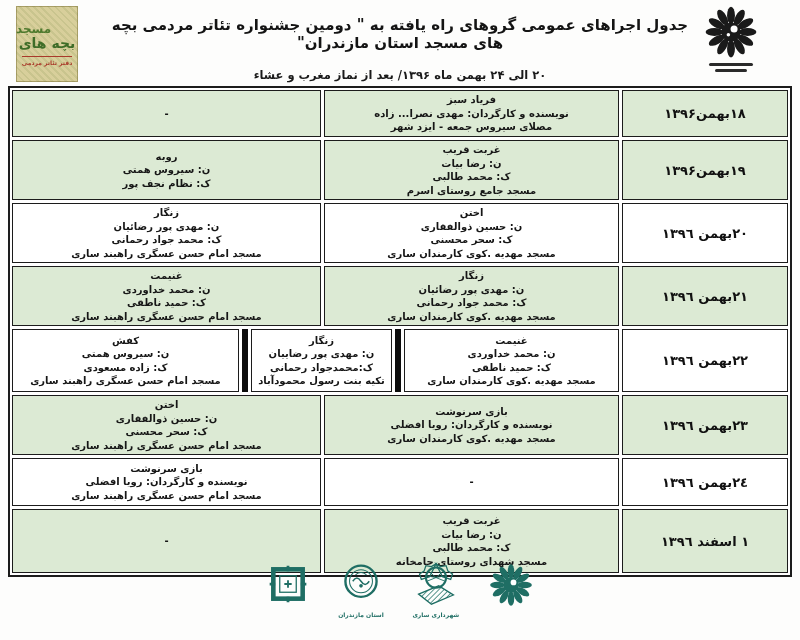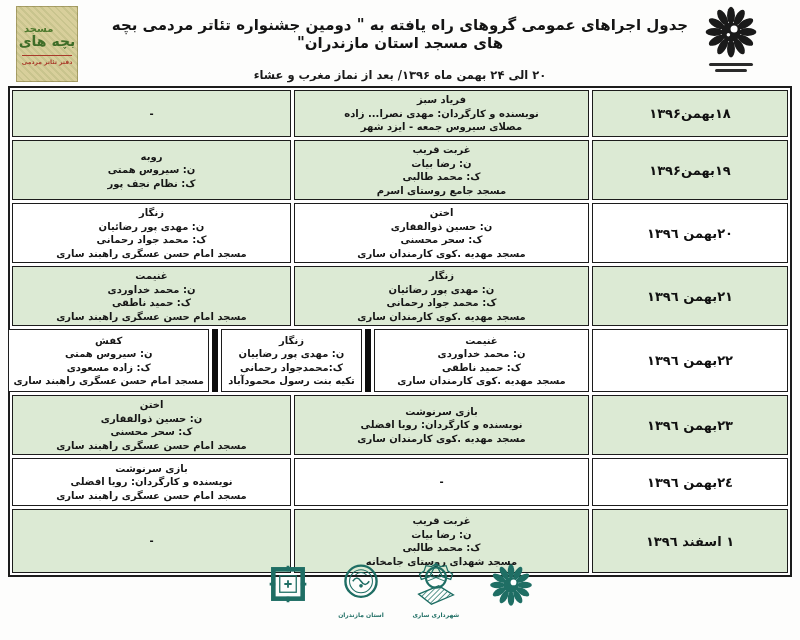--- a/index.html
+++ b/index.html
@@ -15,21 +15,21 @@
   .main-title{font-size:15px;font-weight:bold;color:#141414;letter-spacing:0;}
   .sub-title{margin-top:16px;font-size:11.5px;font-weight:bold;color:#1a1a1a;}
   
   .festival-logo{
     position:absolute;top:6px;left:16px;width:62px;height:76px;
     background:#d8cf9b;
     background-image:repeating-linear-gradient(45deg,rgba(110,130,60,.14) 0 2px,rgba(0,0,0,0) 2px 5px);
     display:flex;flex-direction:column;justify-content:center;align-items:center;
     text-align:center;box-shadow:inset 0 0 0 1px rgba(120,110,50,.5);
   }
-  .festival-logo .l1{font-size:10px;font-weight:bold;color:#4f7a2e;align-self:flex-end;margin-left:8px;margin-right:8px;}
+  .festival-logo .l1{font-size:12px;font-weight:bold;color:#4f7a2e;align-self:flex-end;margin-left:0;margin-right:8px;}
   .festival-logo .l2{font-size:14px;font-weight:bold;color:#3f6d28;line-height:1.1;}
   .festival-logo .l3{font-size:6px;font-weight:bold;color:#a93a2a;margin-top:5px;border-top:1px solid #a93a2a;padding-top:2px;}
   
   .emblem{position:absolute;top:4px;right:34px;width:70px;text-align:center;color:#1a1a1a;}
   .emblem svg{display:block;margin:0 auto;}
   .emblem .cap{width:44px;height:3px;background:#2a2a2a;border-radius:2px;margin:3px auto 0;}
   .emblem .cap.small{width:32px;height:2.5px;}
   
   .schedule-table{
     position:absolute;top:86px;right:8px;left:8px;
@@ -37,21 +37,21 @@
   }
   .row{display:flex;flex-direction:row;gap:3px;margin-bottom:3px;align-items:stretch;}
   .row:last-child{margin-bottom:0;}
   .cell{
     border:1.4px solid #1c1c1c;display:flex;flex-direction:column;
     justify-content:center;align-items:center;text-align:center;padding:2px 4px;
     box-sizing:border-box;background:#fff;
   }
   .bg-green .cell{background:#dcead4;}
   .bg-white .cell{background:#ffffff;}
-  .date-cell{width:196px;flex:none;}
+  .date-cell{width:166px;flex:none;}
   .date-text{font-size:13px;font-weight:bold;color:#111;}
   .col-a{width:295px;flex:none;}
   .col-b{flex:1;}
   .col-t0{width:215px;flex:none;}
   .col-t1{width:141px;flex:none;}
   .col-t2{flex:1;}
   .vbar{width:6px;background:#0d0d0d;flex:none;}
   .triple .cell{border-width:1.6px;}
   .line{font-size:10px;font-weight:bold;line-height:13.5px;color:#161616;white-space:nowrap;}
   .rh0{min-height:47px;} .rh1{min-height:56px;} .rh2{min-height:56px;} .rh3{min-height:56px;}

